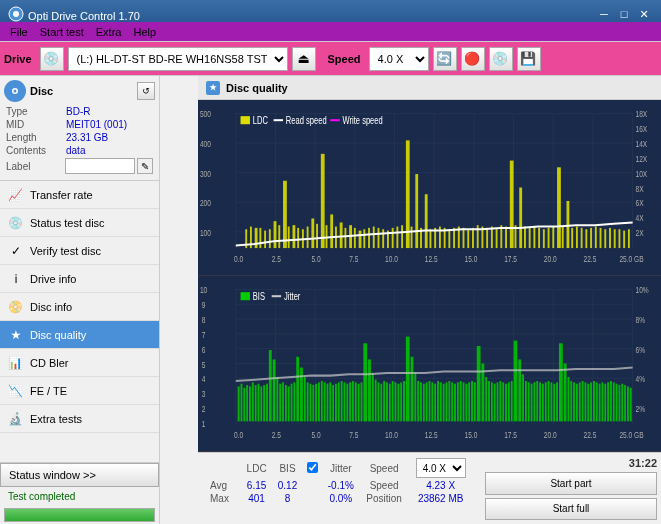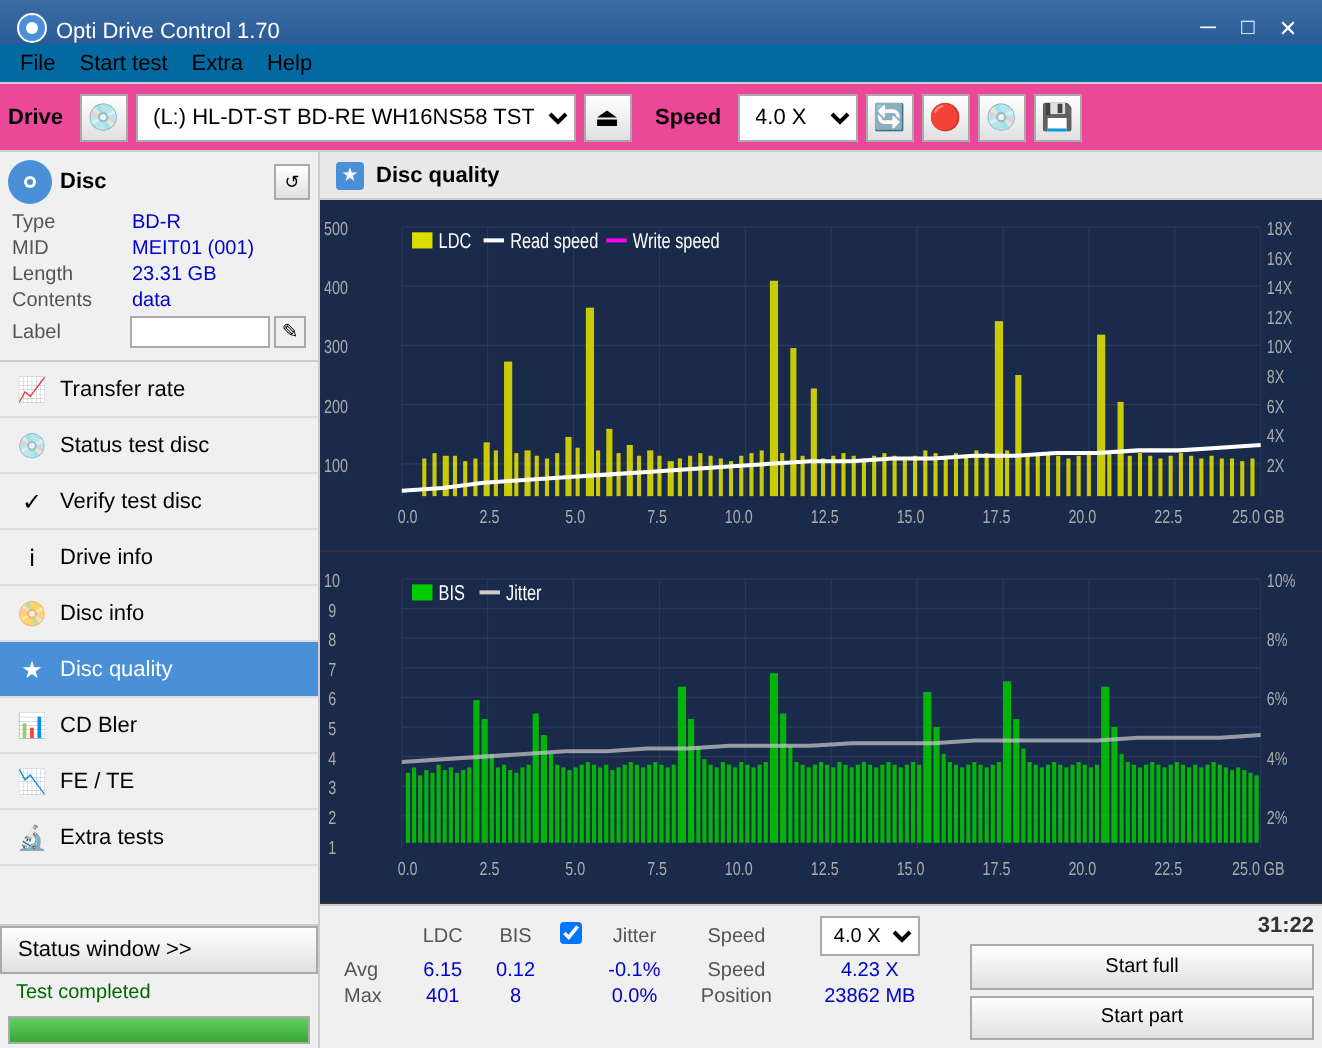--- a/index.html
+++ b/index.html
@@ -19,21 +19,21 @@
     .title-bar-icon { width: 16px; height: 16px; margin-right: 4px; }
     .title-bar-title { flex: 1; font-size: 11px; }
     .title-bar-buttons { display: flex; gap: 2px; }
     .title-btn {
       width: 18px; height: 16px; background: transparent; border: none; color: white;
       font-size: 11px; cursor: pointer; display: flex; align-items: center; justify-content: center;
     }
 
     
     .menu-bar {
-      background: #0369a1;
+      background: #a21caf;
       height: 20px;
       display: flex;
       align-items: center;
       padding: 0 4px;
       border-bottom: 1px solid #ccc;
     }
     .menu-item {
       padding: 2px 6px;
       cursor: pointer;
       font-size: 11px;
@@ -70,20 +70,21 @@
     .speed-label { font-size: 11px; font-weight: bold; margin-left: 8px; margin-right: 4px; }
     .speed-select {
       height: 24px; border: 1px solid #aaa; background: white;
       font-size: 11px; padding: 0 4px; width: 60px;
     }
 
     
     .main-content {
       display: flex;
       height: calc(524px - 22px - 20px - 34px);
+      gap: 38px;
     }
 
     
     .left-panel {
       width: 160px;
       background: #f0f0f0;
       border-right: 1px solid #ccc;
       display: flex;
       flex-direction: column;
     }
@@ -828,19 +829,19 @@
               <td style="color:#555;">Position</td>
               <td class="blue">23862 MB</td>
             </tr>
           </tbody>
         </table>
       </div>
       <div class="stats-right">
         <div class="stats-right-row">
           <span style="font-size:11px;font-weight:bold;color:#333;margin-left:auto;">31:22</span>
         </div>
+        <button class="start-btn">Start part</button>
         <button class="start-btn">Start full</button>
-        <button class="start-btn">Start part</button>
       </div>
     </div>
 
   </div>
 </div>
 
 </body></html>

